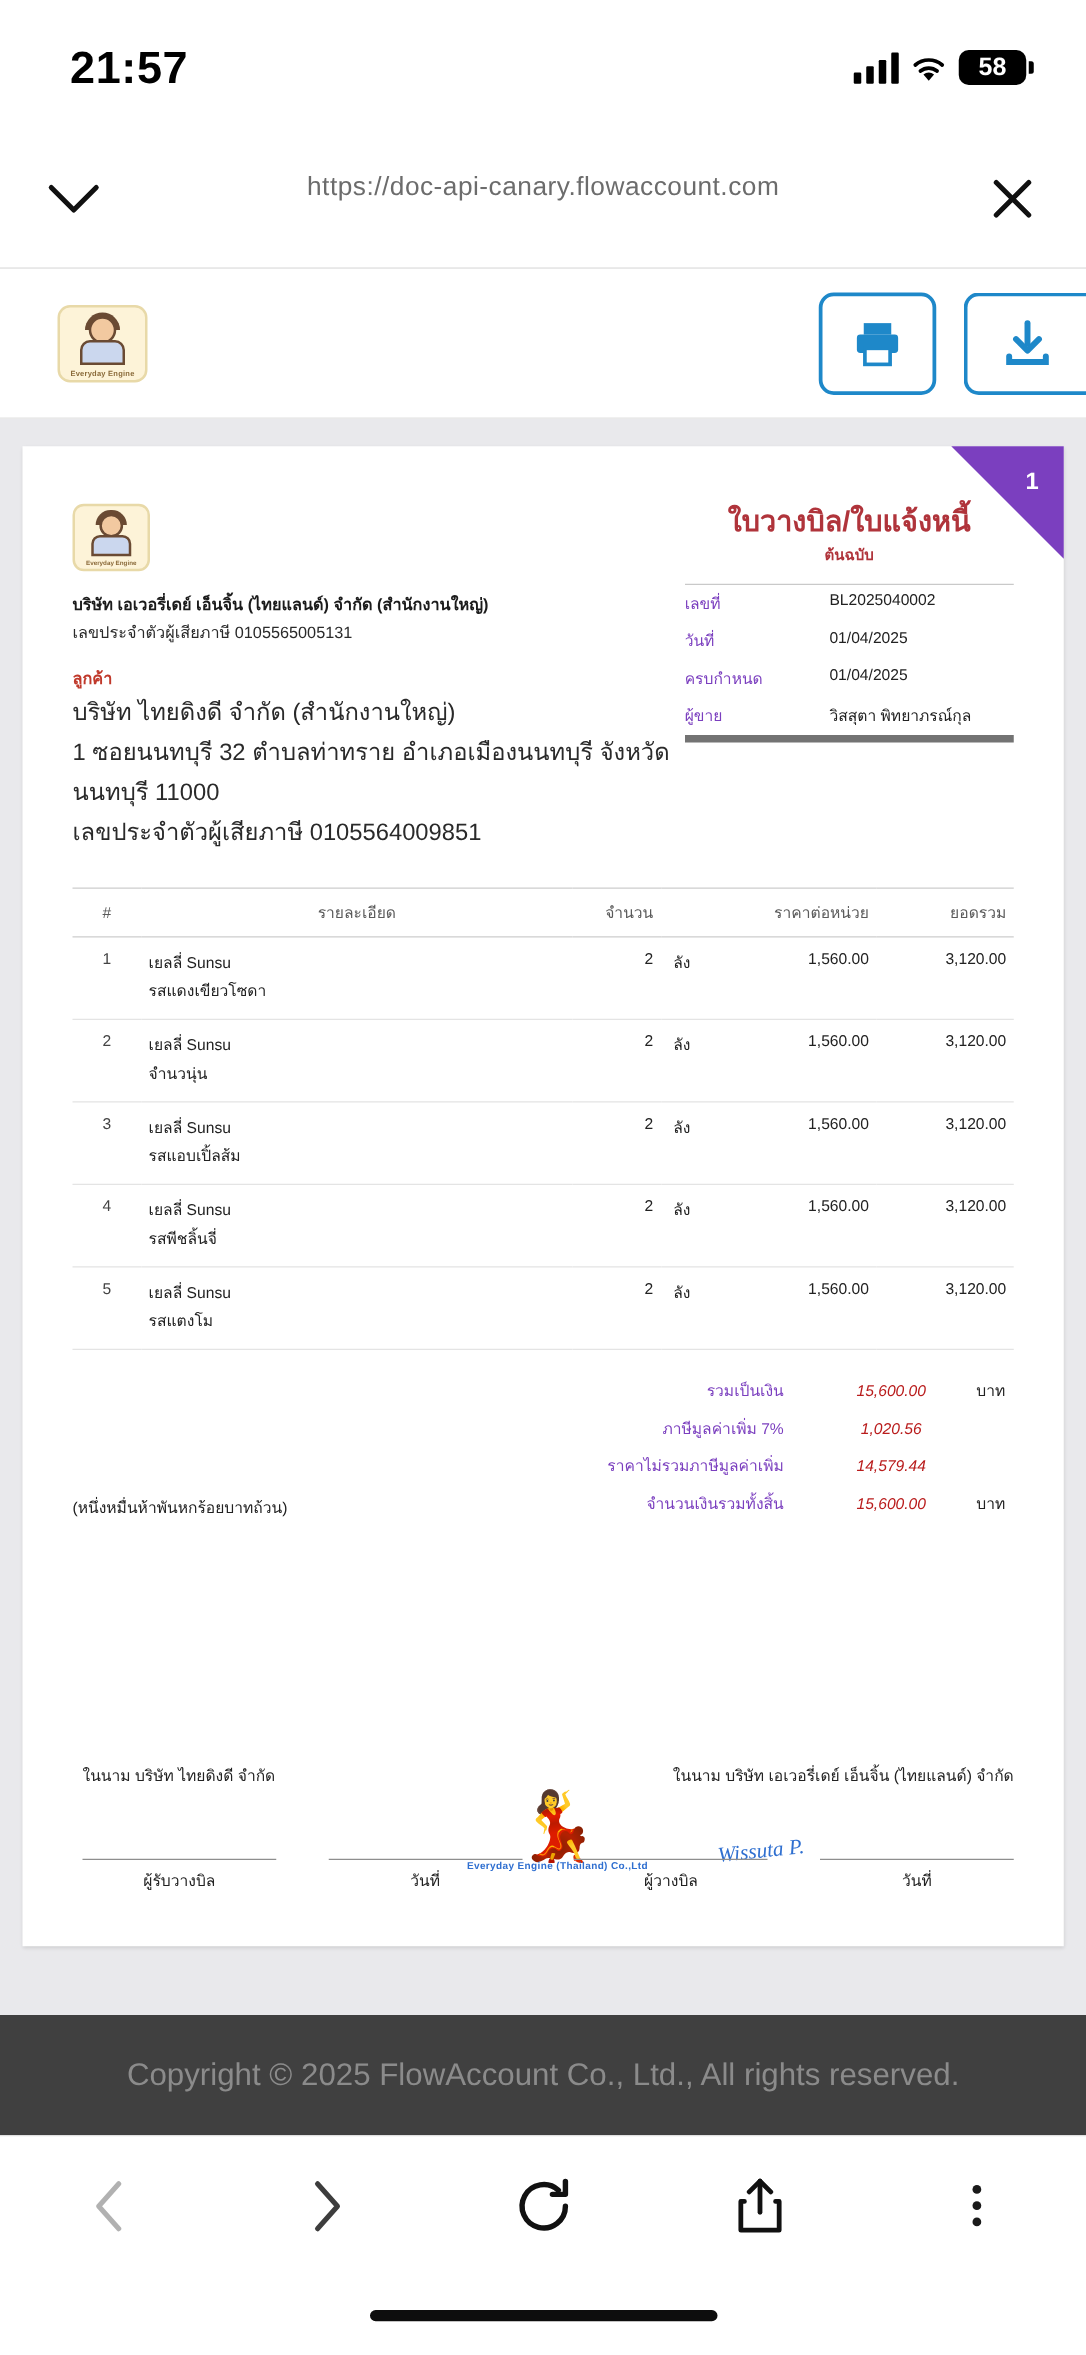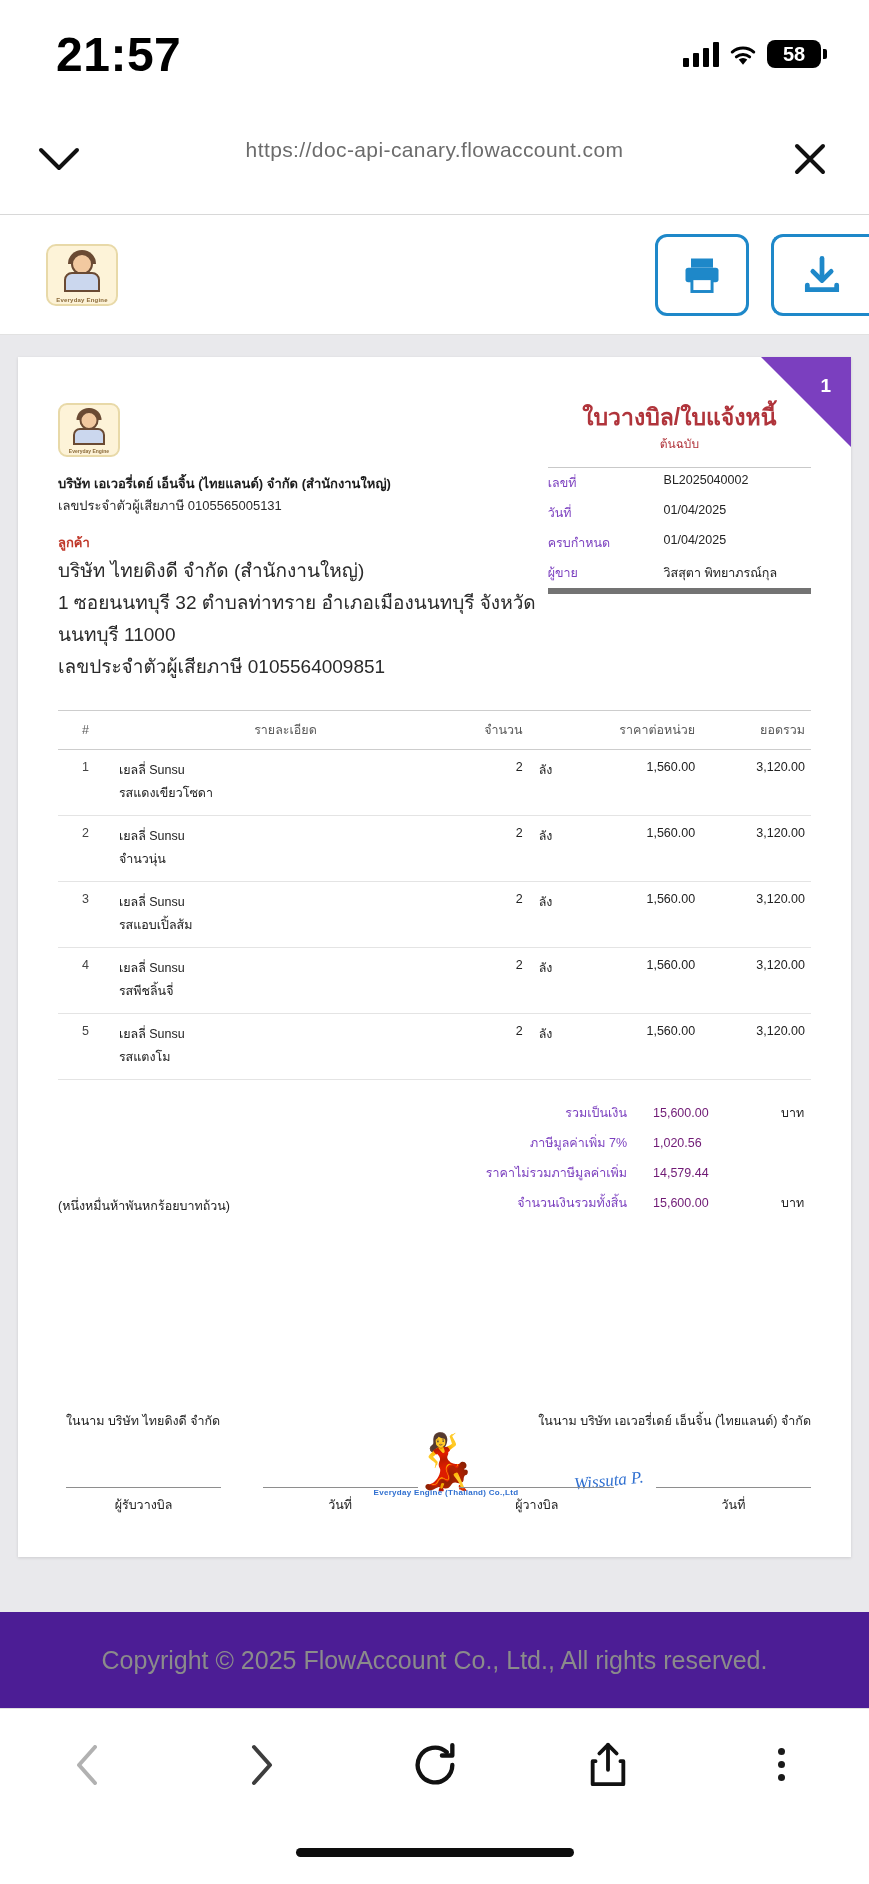--- a/index.html
+++ b/index.html
@@ -20,21 +20,21 @@
   
   .statusbar {
     height: 108px;
     display: flex;
     align-items: center;
     justify-content: space-between;
     padding: 0 48px 0 56px;
     flex: 0 0 auto;
   }
   .status-time {
-    font-size: 48px;
+    font-size: 36px;
     font-weight: 600;
     color: #000;
     letter-spacing: 0.5px;
   }
   .status-right {
     display: flex;
     align-items: center;
     gap: 7px;
   }
   .signal {
@@ -259,20 +259,21 @@
     font-size: 23px;
     font-weight: 700;
     line-height: 1.25;
   }
   .doc-type-sub {
     text-align: center;
     color: #b0343b;
     font-size: 12px;
     margin-top: 2px;
     margin-bottom: 14px;
+    font-weight: bold;
   }
   .meta-table {
     width: 100%;
     border-top: 1px solid #c9c9c9;
     border-bottom: 6px solid #737373;
     border-collapse: collapse;
     margin-top: 6px;
   }
   .meta-table td {
     padding: 5px 0;
@@ -318,21 +319,21 @@
 
   .totals {
     margin-top: 18px;
     width: 100%;
     display: flex;
     justify-content: flex-end;
   }
   .totals table { border-collapse: collapse; }
   .totals td { font-size: 12.5px; padding: 5px 0; }
   .totals td.k { color: #7b3fbf; text-align: right; padding-right: 26px; }
-  .totals td.v { color: #701a75; text-align: left; width: 120px; }
+  .totals td.v { color: #b91c1c; text-align: center; width: 120px; font-style: italic; }
   .totals td.u { color: #222; padding-left: 8px; width: 38px; }
   .amount-words {
     position: absolute;
     left: 40px;
     margin-top: -22px;
     font-size: 12.5px;
     color: #222;
   }
 
   
@@ -377,21 +378,21 @@
 
   
   .copyright {
     flex: 0 0 auto;
     height: 96px;
     display: flex;
     align-items: center;
     justify-content: center;
     font-size: 25px;
     color: #8b8b8b;
-    background: #4c1d95;
+    background: #404040;
   }
 
   
   .browserbar {
     flex: 0 0 auto;
     height: 112px;
     display: flex;
     align-items: center;
     justify-content: space-between;
     padding: 0 46px;

